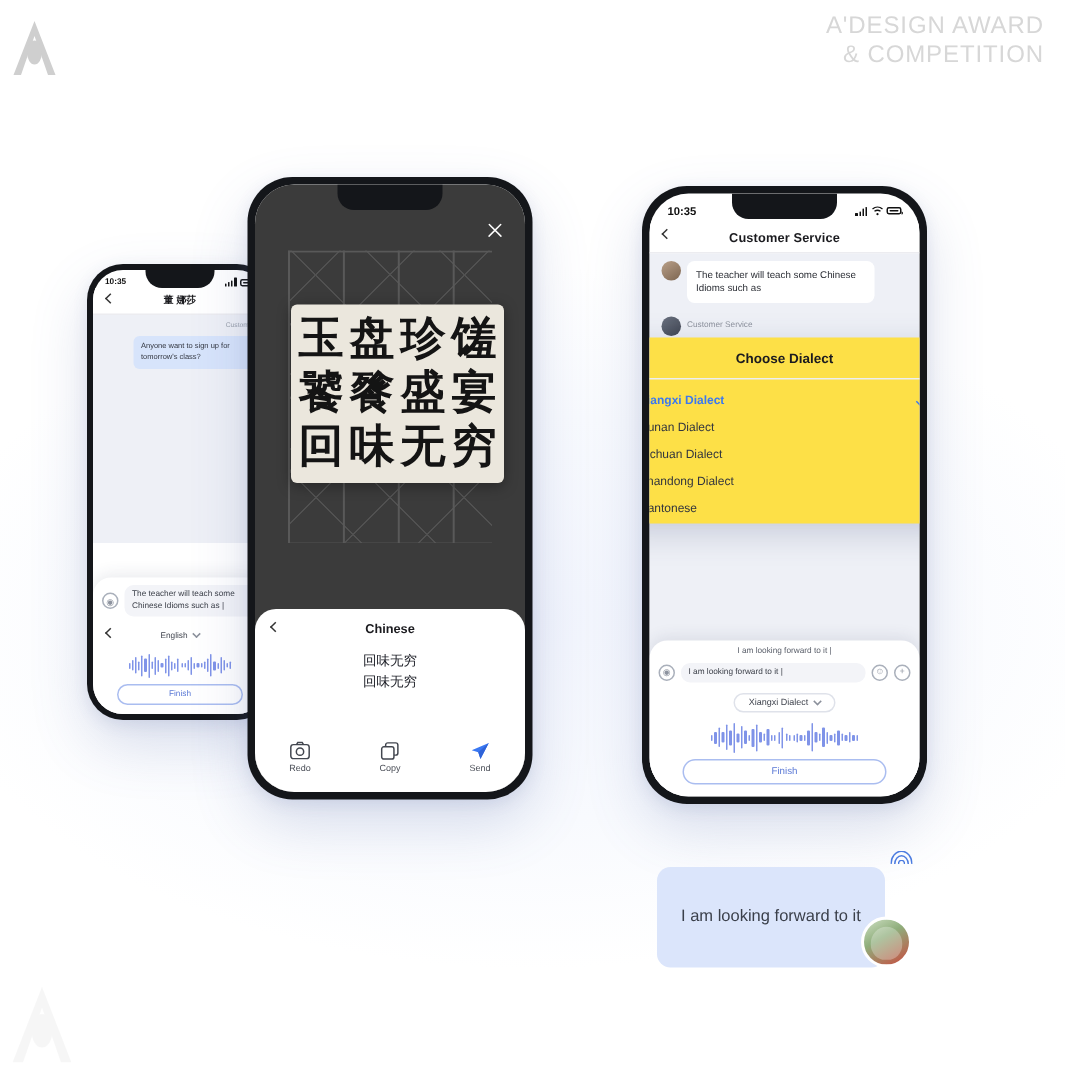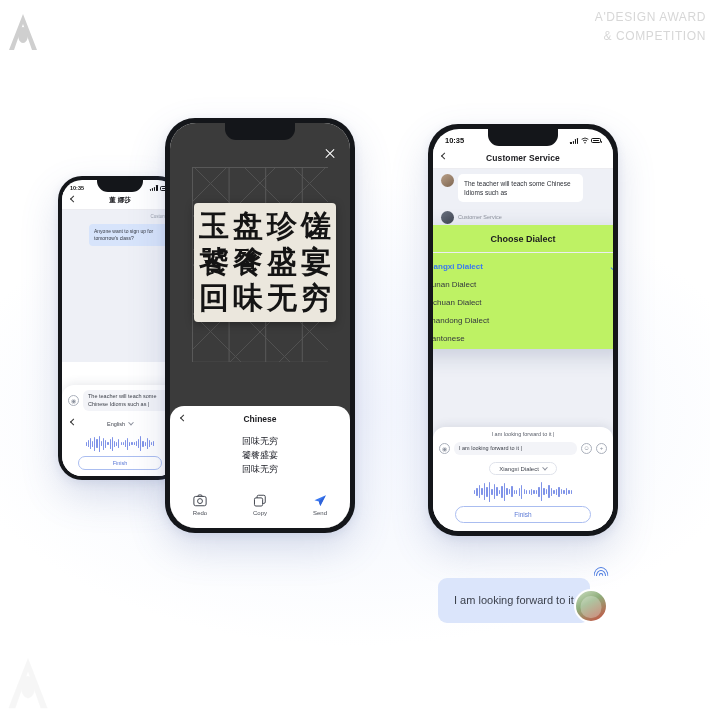--- a/index.html
+++ b/index.html
@@ -20,24 +20,24 @@
   
   .logo-mark {
     position: absolute;
     width: 34px; height: 40px;
   }
   .logo-mark svg { width: 100%; height: 100%; display: block; }
   #logo-tl { left: 6px; top: 12px; }
   #logo-bl { left: 2px; top: 655px; width: 52px; height: 56px; opacity: .45; }
 
   #award-title {
-    position: absolute; right: 4px; top: 8px;
+    position: absolute; right: 14px; top: 8px;
     text-align: right;
     color: #d7d7d7;
-    font-size: 12px;
+    font-size: 16px;
     line-height: 19px;
     letter-spacing: .6px;
     font-weight: 400;
   }
   #award-title div { white-space: nowrap; }
 
   #footer-url {
     position: absolute; right: 14px; top: 672px;
     color: #c9c9c9;
     font-size: 12.5px;
@@ -276,21 +276,21 @@
   .action { display: flex; flex-direction: column; align-items: center; gap: 3px; width: 40px; }
   .action .lbl { font-size: 6px; color: #4a4e57; }
   .action.send .lbl { color: #4a4e57; }
   .ico-svg { width: 14px; height: 13px; display: block; }
 
   
   #phone-right .chat-area { height: 356px; }
 
   .dialect-panel {
     position: absolute; left: -23px; right: -23px; top: 96px;
-    background: #bef264;
+    background: #fde047;
     border-radius: 8px;
     box-shadow: 0 6px 22px rgba(60,75,120,.22);
     z-index: 30;
     overflow: hidden;
   }
   .dp-head {
     position: relative;
     text-align: center;
     padding: 9px 0 8px;
     font-size: 9px; font-weight: 700; color: #1b1b1f;
@@ -309,21 +309,21 @@
   .float-msg { position: absolute; display: flex; align-items: flex-end; }
   #float-left { left: 68px; top: 572px; }
   #float-right { left: 438px; top: 578px; }
   .float-bubble {
     background: #dbe5fb;
     border-radius: 9px;
     padding: 11px 14px;
     font-size: 11px; line-height: 17px;
     color: #3a3f4a;
   }
-  #float-right .float-bubble { padding: 14px 16px; }
+  #float-right .float-bubble { padding: 25px 16px; }
   .float-avatar {
     position: relative;
     width: 34px; height: 34px; border-radius: 50%;
     margin-left: -16px;
     border: 2px solid #fff;
     overflow: hidden;
     flex: none;
   }
   .av1 { background: linear-gradient(150deg,#f2e2d4 0%,#d9b89b 45%,#6e5745 100%); }
   .av2 { background: linear-gradient(150deg,#cfe0c4 0%,#8fae7c 40%,#c94a3e 100%); }
@@ -477,21 +477,20 @@
 
       <div class="results-sheet">
         <div class="results-head">
           <span class="back">
               <span class="chev"></span>
             </span>
           <span>Chinese</span>
         </div>
         <div class="results-lines">
           <div>回味无穷</div>
-          <div>饕餮盛宴</div>
           <div>回味无穷</div>
         </div>
         <div class="results-actions">
           <div class="action">
             <svg class="ico-svg" viewBox="0 0 24 22">
               <rect x="1.5" y="4" width="21" height="16" rx="3" fill="none" stroke="#42464f" stroke-width="1.7"></rect>
               <path d="M8 4 L9.5 1.5 L14.5 1.5 L16 4" fill="none" stroke="#42464f" stroke-width="1.7"></path>
               <circle cx="12" cy="12" r="4.2" fill="none" stroke="#42464f" stroke-width="1.7"></circle>
             </svg>
             <span class="lbl">Redo</span>

